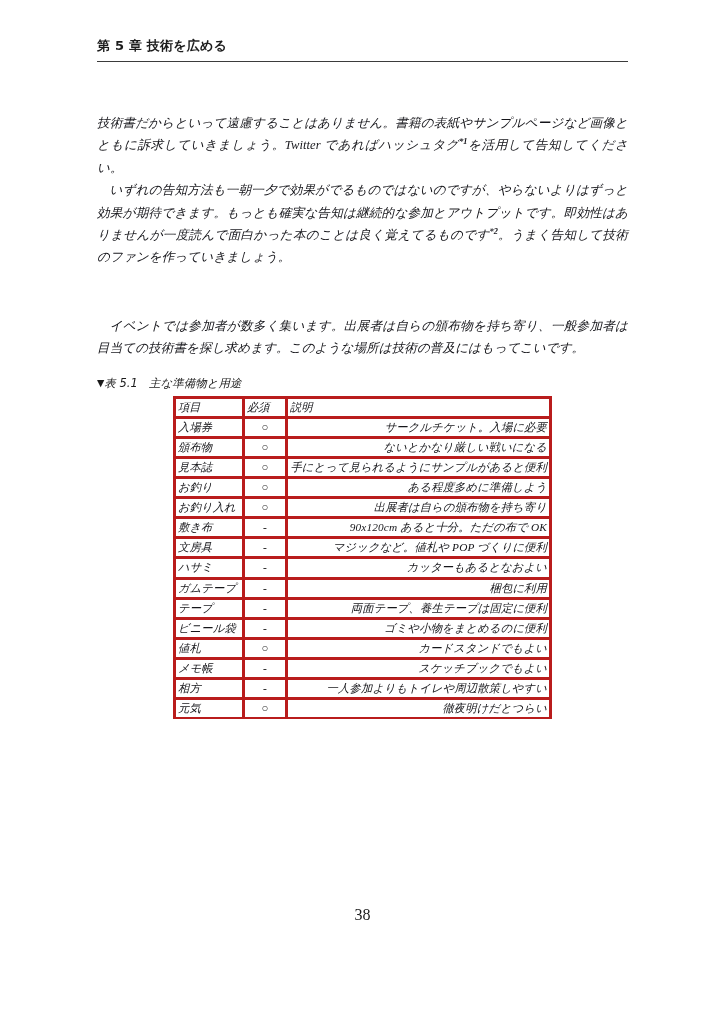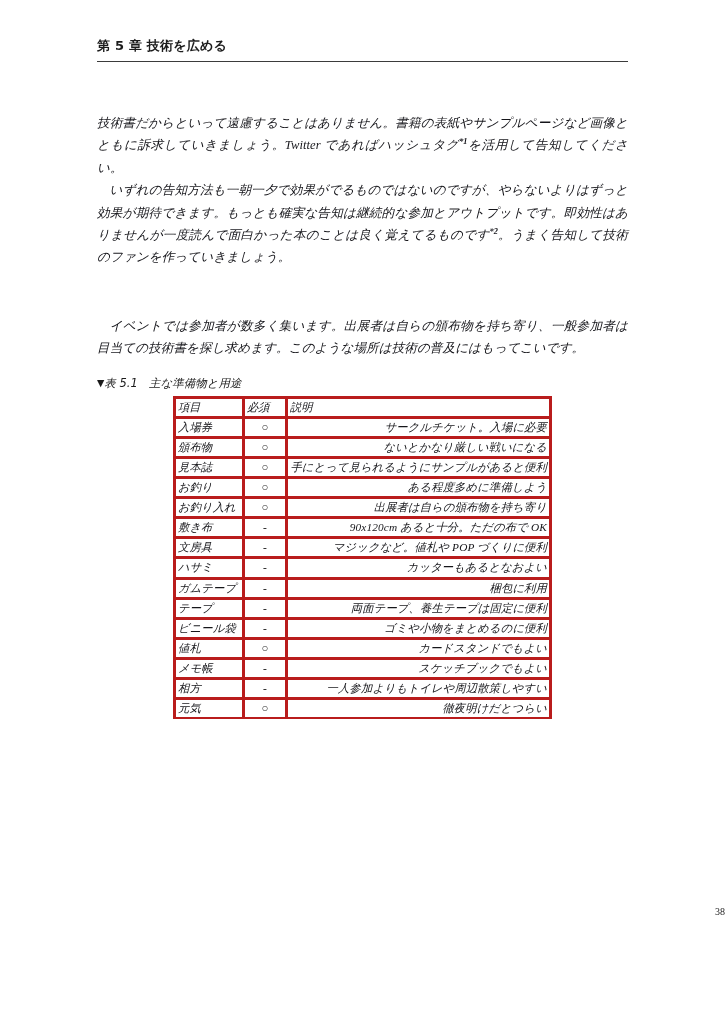--- a/index.html
+++ b/index.html
@@ -179,22 +179,22 @@
     line-height: 0;
     margin-right: 3px;
   }
 
   
   .folio {
     position: absolute;
     left: 0;
     top: 906px;
     width: 725px;
-    text-align: right;
-    font-size: 10px;
+    text-align: center;
+    font-size: 16px;
     color: #1a1a1a;
     font-family: "Liberation Serif", "DejaVu Serif", serif;
   }
 </style>
 </head>
 <body>
 
 <div class="page">
 
   <div class="running-head">

